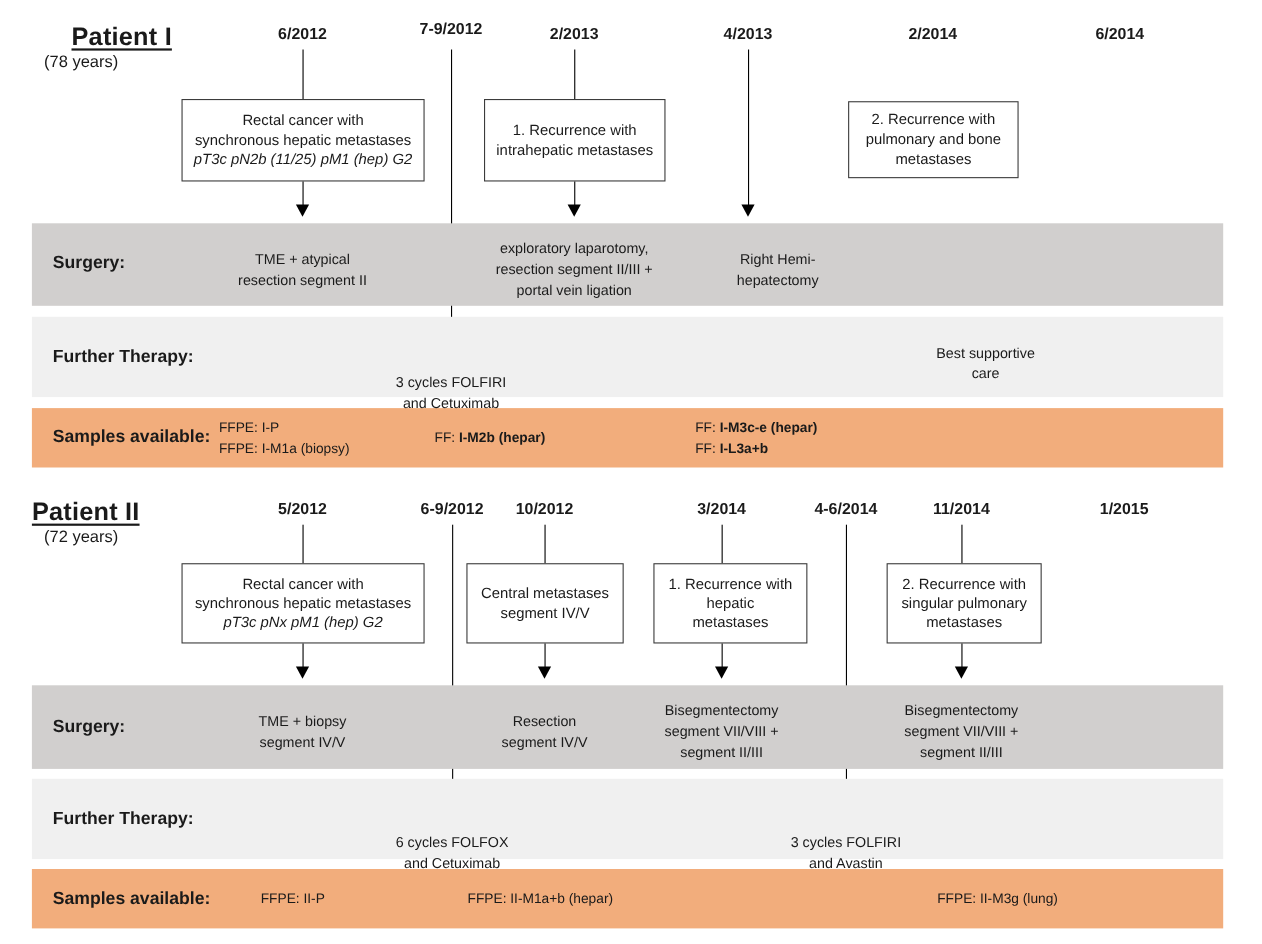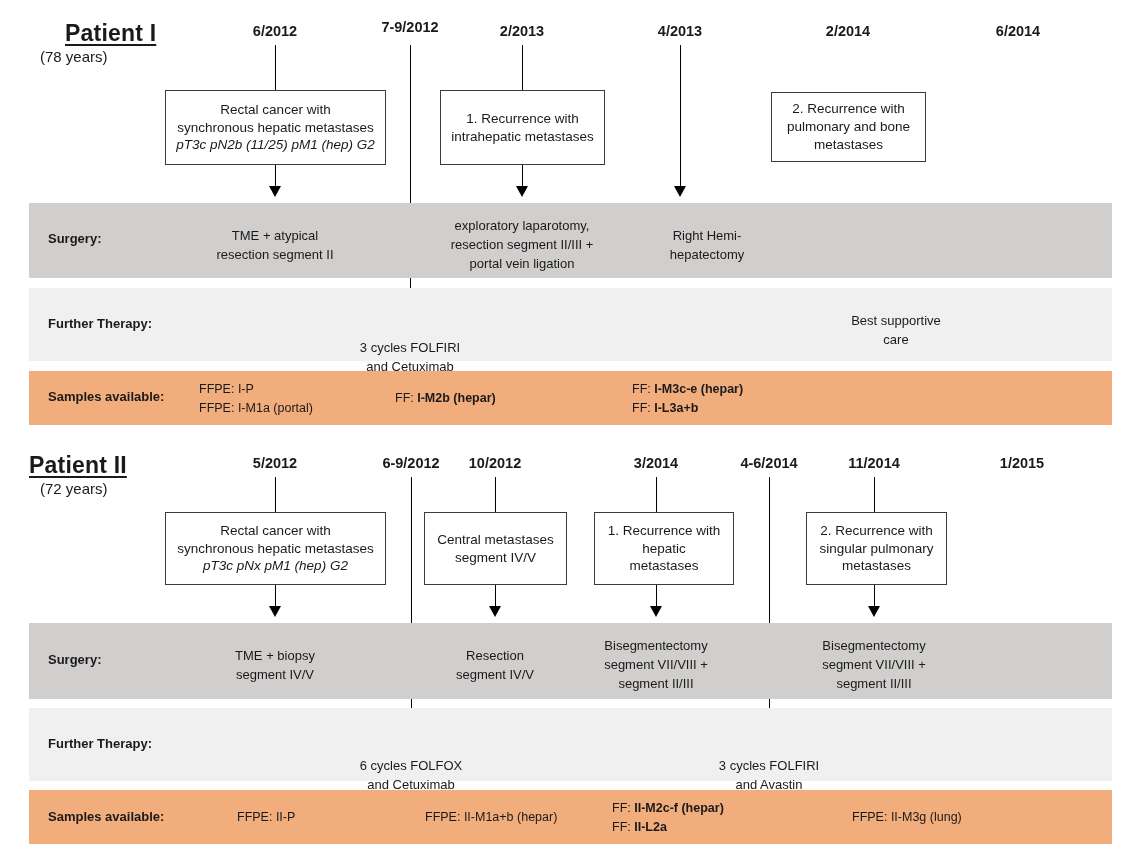--- a/index.html
+++ b/index.html
@@ -81,21 +81,21 @@
     box-sizing:border-box;
   }
   .band-surgery{background:#d1cfce;}
   .band-therapy{background:#f0f0f0;}
   .band-samples{background:#f2ad7c;}
 
   .band-label{
     position:absolute;
     left:48px;
     font-weight:bold;
-    font-size:13px;
+    font-size:16px;
     white-space:nowrap;
   }
 
   
   .cell{
     position:absolute;
     text-align:center;
     transform:translateX(-50%);
     font-size:13px;
     line-height:1.45;
@@ -194,21 +194,21 @@
   <div class="cell" style="left:896px;top:312px;">
     <div>Best supportive</div>
     <div>care</div>
   </div>
 
   <div class="sample-cell" style="left:199px;top:380px;">
     <div>
       <span class="lt">FFPE:</span><span class="lt"> I-P</span>
     </div>
     <div>
-      <span class="lt">FFPE:</span><span class="lt"> I-M1a (portal)</span>
+      <span class="lt">FFPE:</span><span class="lt"> I-M1a (biopsy)</span>
     </div>
   </div>
   <div class="sample-cell" style="left:395px;top:389px;">
     <div>
       <span class="lt">FF:</span><b> I-M2b (hepar)</b>
     </div>
   </div>
   <div class="sample-cell" style="left:632px;top:380px;">
     <div>
       <span class="lt">FF:</span><b> I-M3c-e (hepar)</b>
@@ -318,27 +318,19 @@
   <div class="sample-cell" style="left:237px;top:808px;">
     <div>
       <span class="lt">FFPE:</span><span class="lt"> II-P</span>
     </div>
   </div>
   <div class="sample-cell" style="left:425px;top:808px;">
     <div>
       <span class="lt">FFPE:</span><span class="lt"> II-M1a+b (hepar)</span>
     </div>
   </div>
-  <div class="sample-cell" style="left:612px;top:799px;">
-    <div>
-      <span class="lt">FF:</span><b> II-M2c-f (hepar)</b>
-    </div>
-    <div>
-      <span class="lt">FF:</span><b> II-L2a</b>
-    </div>
-  </div>
   <div class="sample-cell" style="left:852px;top:808px;">
     <div>
       <span class="lt">FFPE:</span><span class="lt"> II-M3g (lung)</span>
     </div>
   </div>
 
 </div>
 
 </body></html>

